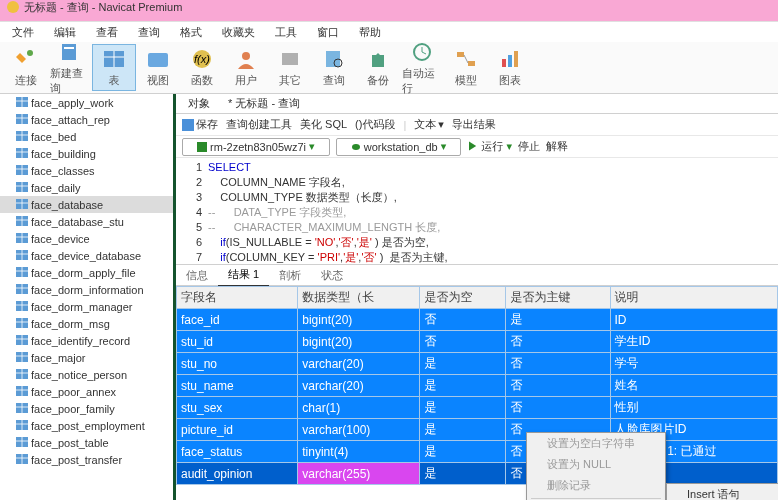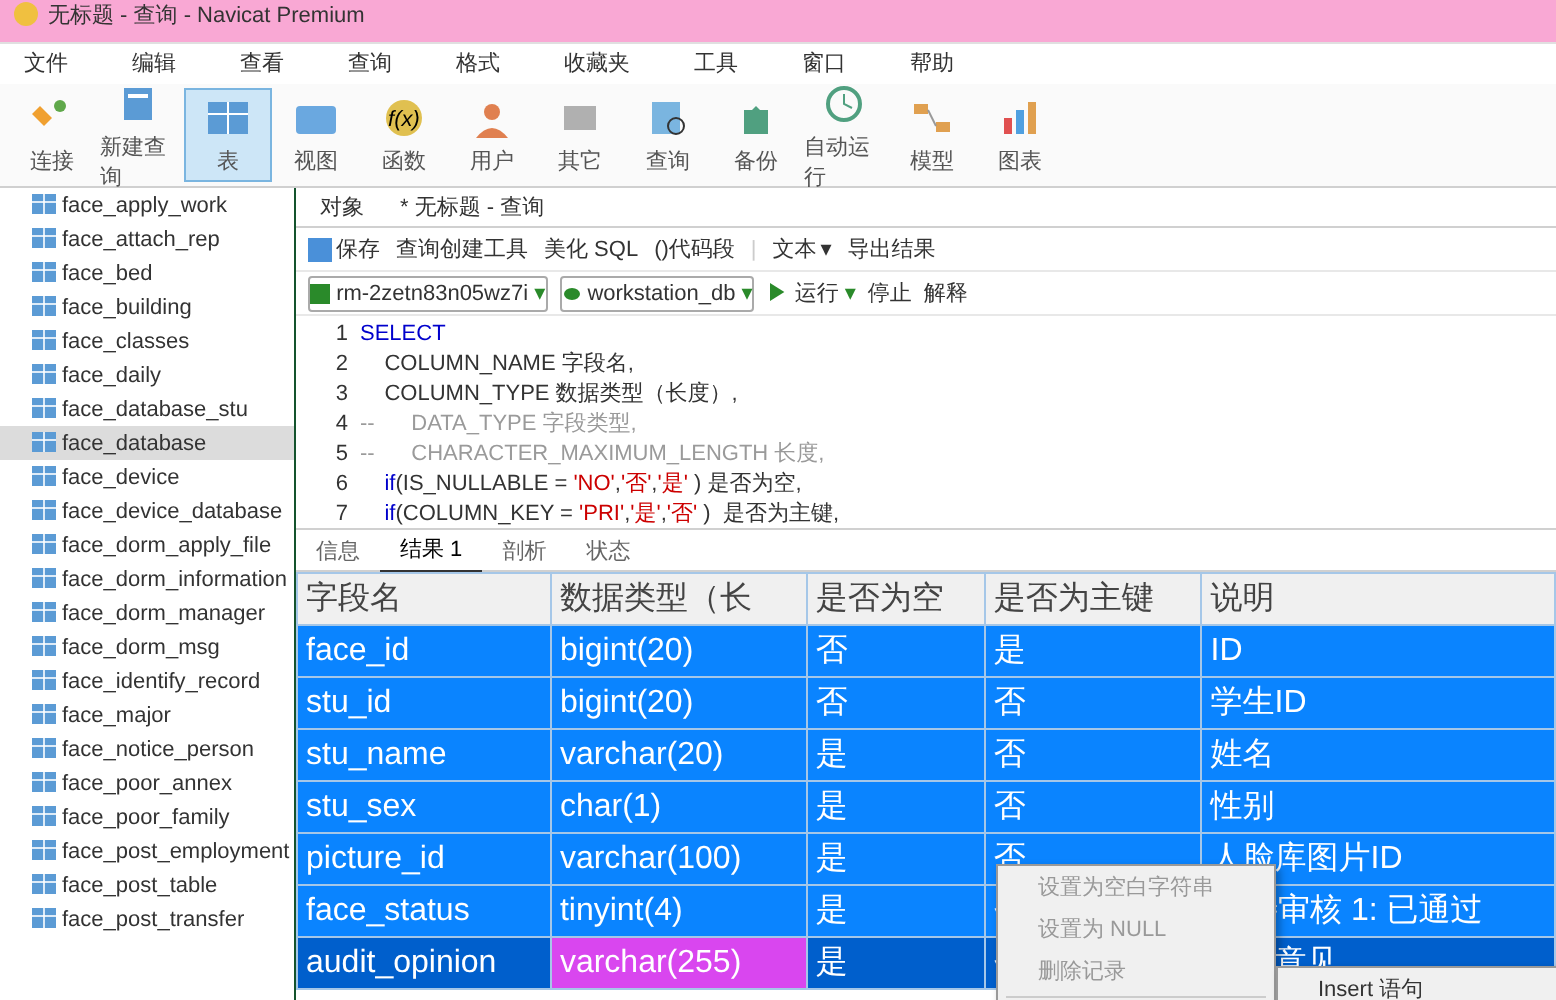--- a/index.html
+++ b/index.html
@@ -1,53 +1,53 @@
 <!DOCTYPE html>
 <html><head>
 <meta charset="utf-8">
 <style>
 *{margin:0;padding:0;box-sizing:border-box;font-family:"Microsoft YaHei",Arial,sans-serif;font-size:11px;color:#333}
 body{width:778px;height:500px;overflow:hidden;background:#fff}
 .titlebar{height:22px;background:#f9a8d4;display:flex;align-items:flex-start;padding:0 6px;border-bottom:1px solid #e0e0e0}
 .titlebar .icon{width:14px;height:14px;margin-right:4px;display:inline-block}
-.menubar{height:20px;display:flex;align-items:flex-start;padding:0 4px;gap:16px}
+.menubar{height:20px;display:flex;align-items:flex-end;padding:0 4px;gap:4px}
 .menubar span{padding:2px 8px;cursor:pointer}
 .toolbar{height:52px;display:flex;align-items:center;padding:0 4px;background:#fafafa;border-bottom:1px solid #d0d0d0}
 .tool{display:flex;flex-direction:column;align-items:center;width:44px;padding:2px;cursor:pointer}
 .tool.active{background:#cde6f7;border:1px solid #7ab5e0}
 .tool .ti{width:24px;height:24px;display:flex;align-items:center;justify-content:center}
 .tool .tl{margin-top:2px;color:#555}
 .body{display:flex;height:406px}
-.sidebar{width:148px;border-right:1px solid #14532d;overflow:hidden;background:#fff}
+.sidebar{width:176px;border-right:3px solid #14532d;overflow:hidden;background:#fff}
 .sidebar .item{display:flex;align-items:center;height:17px;padding-left:16px;cursor:pointer;white-space:nowrap}
 .sidebar .item.sel{background:#dcdcdc}
 .sidebar .item .ti{width:12px;height:12px;margin-right:3px;display:inline-block;flex-shrink:0}
 .main{flex:1;display:flex;flex-direction:column;position:relative}
 .tabbar{height:20px;display:flex;align-items:center;border-bottom:1px solid #d0d0d0;padding-left:6px;gap:6px}
 .tabbar .tab{padding:2px 6px}
 .tabbar .tab.edited::before{content:"* ";color:#333}
 .qtoolbar{height:22px;display:flex;align-items:center;gap:8px;padding:0 6px;border-bottom:1px solid #e8e8e8}
 .qtoolbar .btn{display:flex;align-items:center;gap:2px;cursor:pointer}
 .connbar{height:22px;display:flex;align-items:center;gap:6px;padding:0 6px;border-bottom:1px solid #e8e8e8}
-.combo{height:18px;border:1px solid #aaa;background:#fff;display:flex;align-items:center;padding:0 0;border-radius:2px}
+.combo{height:18px;border:1px solid #aaa;background:#fff;display:flex;align-items:center;padding:0 14px;border-radius:2px}
 .combo.green{color:#2a8a2a}
 .sql{font-family:Consolas,monospace;font-size:11px;padding:2px 0;line-height:15px;overflow:hidden;height:106px;display:flex}
 .gutter{width:32px;text-align:right;color:#999;padding-right:6px}
 .gutter div{height:15px}
 .code{flex:1}
 .code div{height:15px;white-space:pre}
 .kw{color:#0000cc}
 .str{color:#cc0000}
 .cm{color:#9a9a9a}
 .tabs2{height:22px;display:flex;align-items:center;border-top:1px solid #d0d0d0;border-bottom:1px solid #d0d0d0}
 .tabs2 span{padding:3px 10px;color:#666}
 .tabs2 span.active{color:#000;border-bottom:2px solid #333}
 .results{position:relative}
 table{border-collapse:collapse;width:100%}
-th,td{border:1px solid #a5c7e8;padding:2px 4px;text-align:left;height:17px;font-size:16px}
+th,td{border:1px solid #a5c7e8;padding:2px 4px;text-align:left;height:17px;font-size:12px}
 th{background:#f0f0f0;color:#444;font-weight:normal}
 td{background:#0a84ff;color:#fff}
 .ctx{position:absolute;background:#f0f0f0;border:1px solid #999;box-shadow:2px 2px 4px rgba(0,0,0,.3);z-index:10}
 .ctx .mi{padding:3px 22px 3px 20px;cursor:pointer;white-space:nowrap;position:relative}
 .ctx .mi.dis{color:#999}
 .ctx hr{border:none;border-top:1px solid #ccc;margin:2px 4px}
 svg{display:block}
 </style>
 </head>
 <body>
@@ -222,34 +222,34 @@
             <line x1="6" y1="0" x2="6" y2="10" stroke="#fff" stroke-width="0.8"></line>
           </svg>
         </span>face_classes</div>
       <div class="item"><span class="ti">
           <svg width="12" height="10">
             <rect width="12" height="10" fill="#5b9bd5"></rect>
             <line x1="0" y1="4" x2="12" y2="4" stroke="#fff" stroke-width="0.8"></line>
             <line x1="6" y1="0" x2="6" y2="10" stroke="#fff" stroke-width="0.8"></line>
           </svg>
         </span>face_daily</div>
+      <div class="item sel"><span class="ti">
+          <svg width="12" height="10">
+            <rect width="12" height="10" fill="#5b9bd5"></rect>
+            <line x1="0" y1="4" x2="12" y2="4" stroke="#fff" stroke-width="0.8"></line>
+            <line x1="6" y1="0" x2="6" y2="10" stroke="#fff" stroke-width="0.8"></line>
+          </svg>
+        </span>face_database</div>
       <div class="item"><span class="ti">
           <svg width="12" height="10">
             <rect width="12" height="10" fill="#5b9bd5"></rect>
             <line x1="0" y1="4" x2="12" y2="4" stroke="#fff" stroke-width="0.8"></line>
             <line x1="6" y1="0" x2="6" y2="10" stroke="#fff" stroke-width="0.8"></line>
           </svg>
         </span>face_database_stu</div>
-      <div class="item sel"><span class="ti">
-          <svg width="12" height="10">
-            <rect width="12" height="10" fill="#5b9bd5"></rect>
-            <line x1="0" y1="4" x2="12" y2="4" stroke="#fff" stroke-width="0.8"></line>
-            <line x1="6" y1="0" x2="6" y2="10" stroke="#fff" stroke-width="0.8"></line>
-          </svg>
-        </span>face_database</div>
       <div class="item"><span class="ti">
           <svg width="12" height="10">
             <rect width="12" height="10" fill="#5b9bd5"></rect>
             <line x1="0" y1="4" x2="12" y2="4" stroke="#fff" stroke-width="0.8"></line>
             <line x1="6" y1="0" x2="6" y2="10" stroke="#fff" stroke-width="0.8"></line>
           </svg>
         </span>face_device</div>
       <div class="item"><span class="ti">
           <svg width="12" height="10">
             <rect width="12" height="10" fill="#5b9bd5"></rect>
@@ -426,20 +426,27 @@
               <td>ID</td>
             </tr>
             <tr>
               <td>stu_id</td>
               <td>bigint(20)</td>
               <td>否</td>
               <td>否</td>
               <td>学生ID</td>
             </tr>
             <tr>
+              <td>stu_no</td>
+              <td>varchar(20)</td>
+              <td>是</td>
+              <td>否</td>
+              <td>学号</td>
+            </tr>
+            <tr>
               <td>stu_name</td>
               <td>varchar(20)</td>
               <td>是</td>
               <td>否</td>
               <td>姓名</td>
             </tr>
             <tr>
               <td>stu_sex</td>
               <td>char(1)</td>
               <td>是</td>

